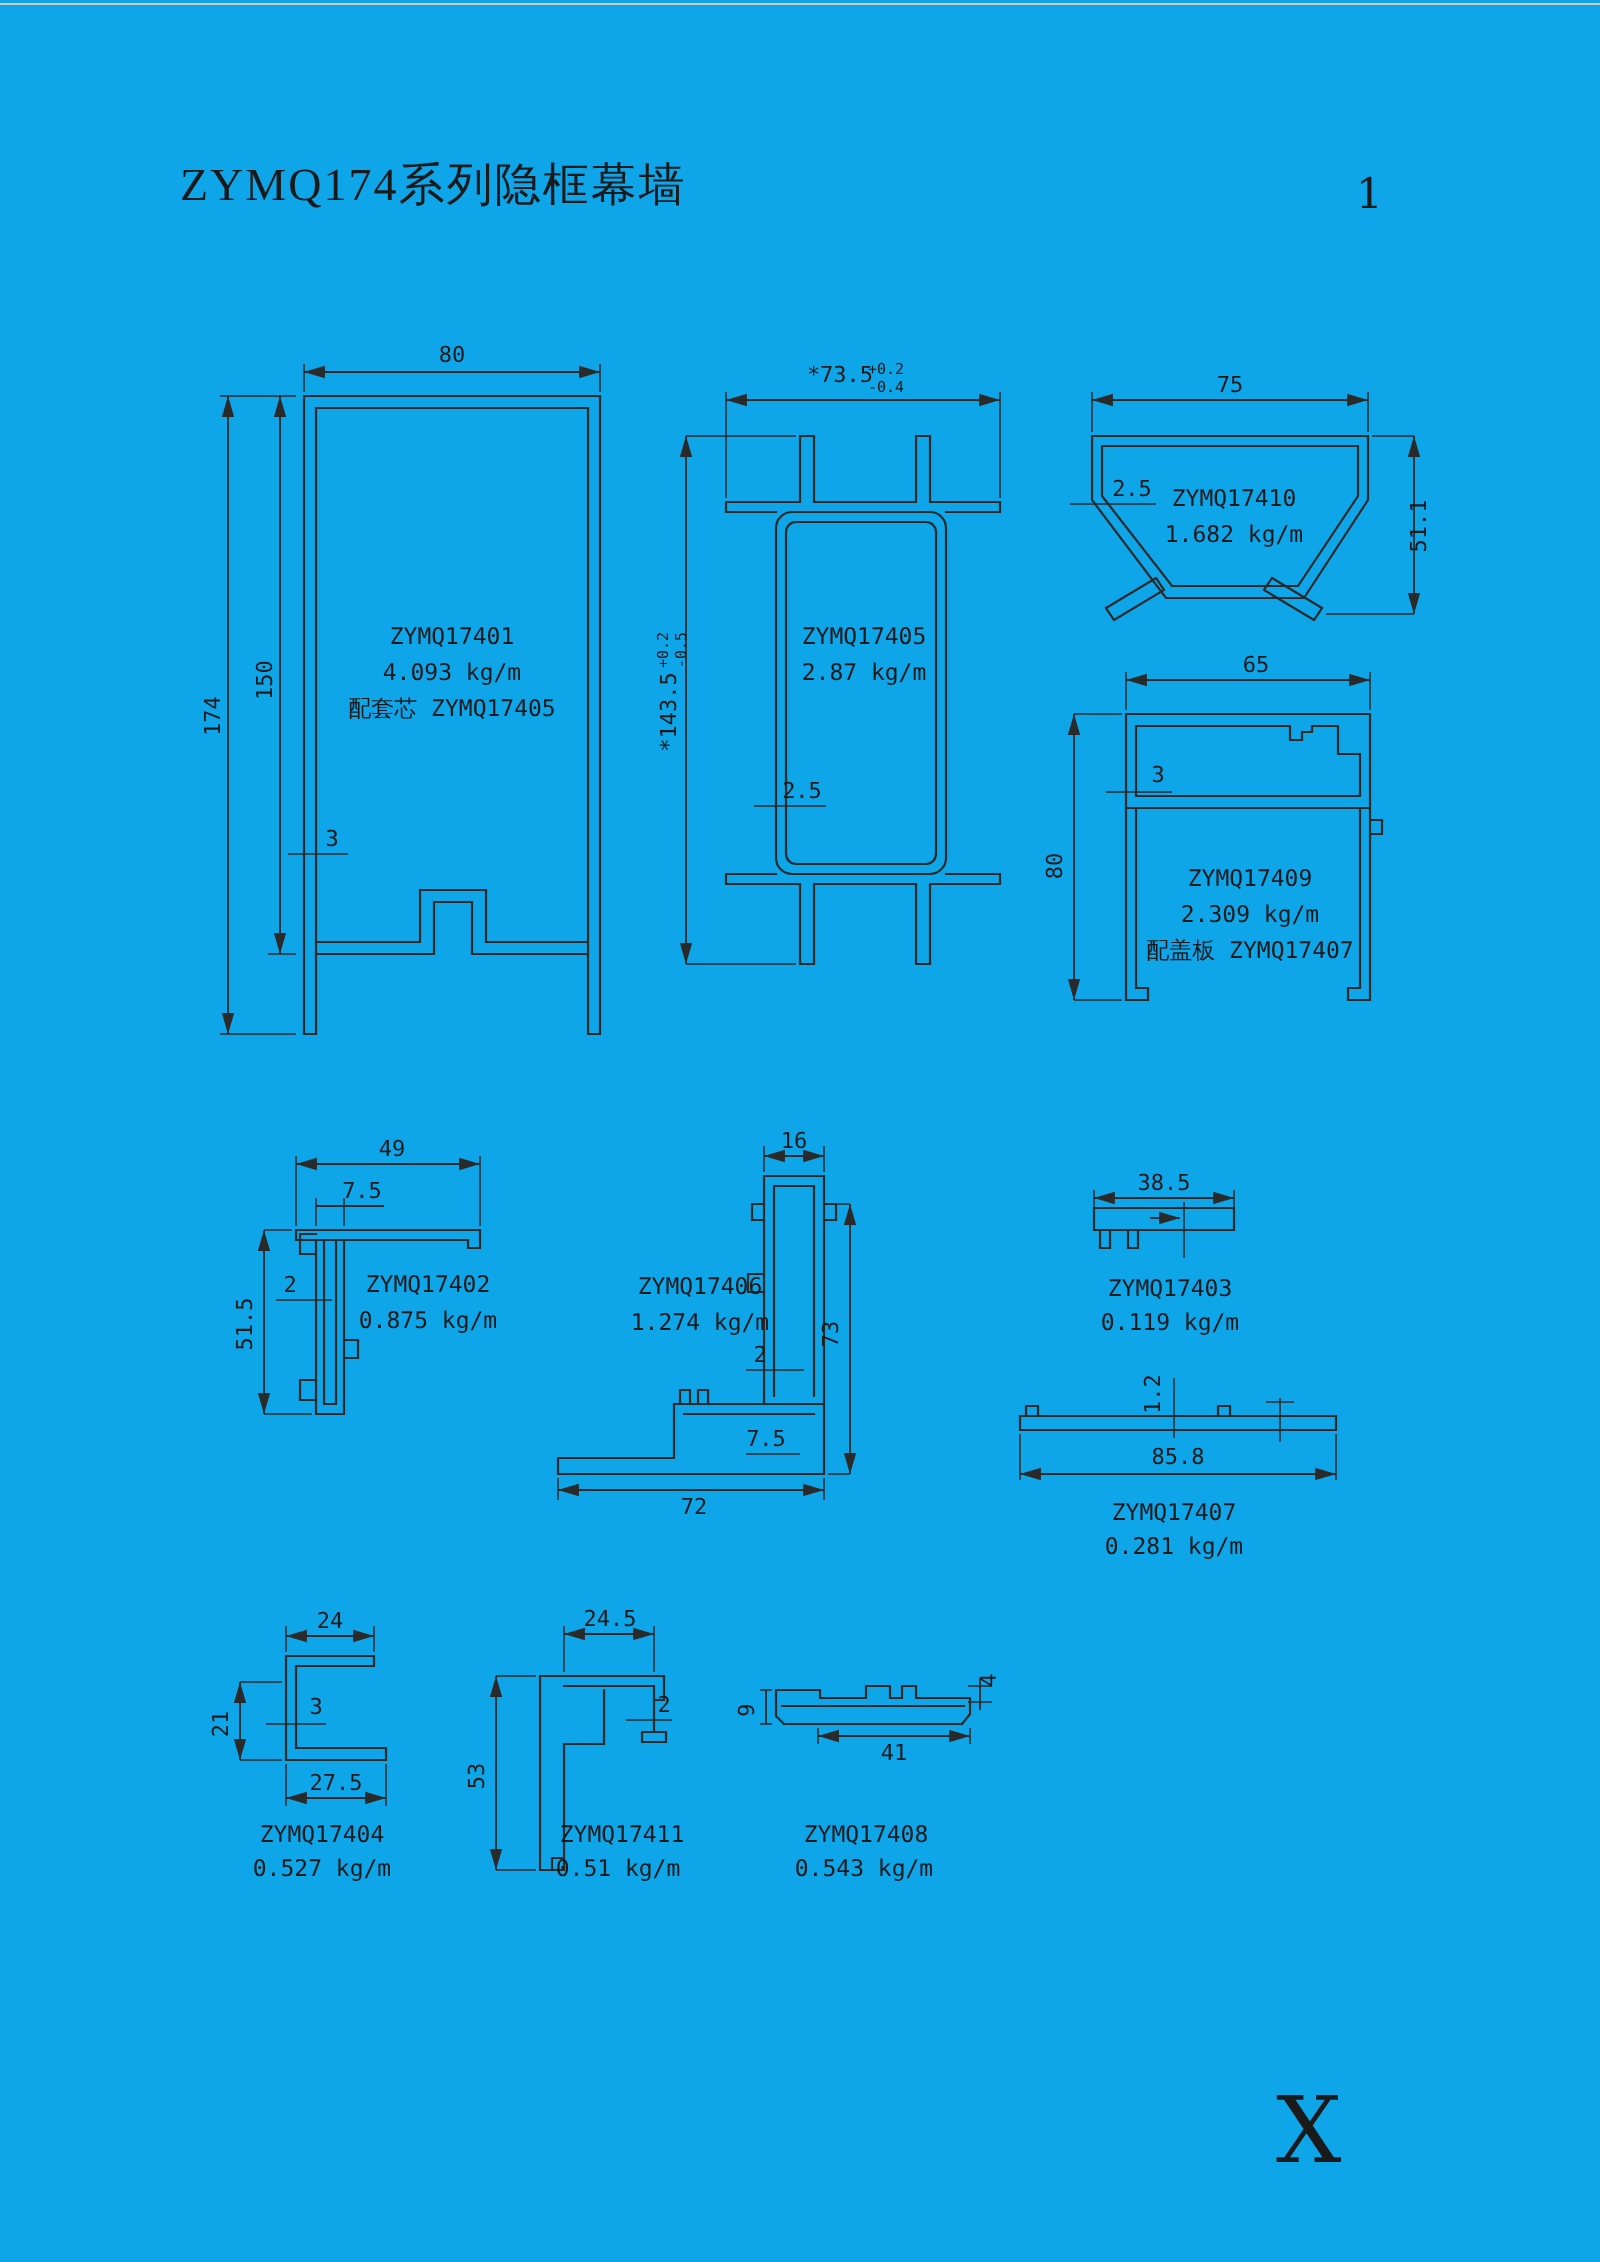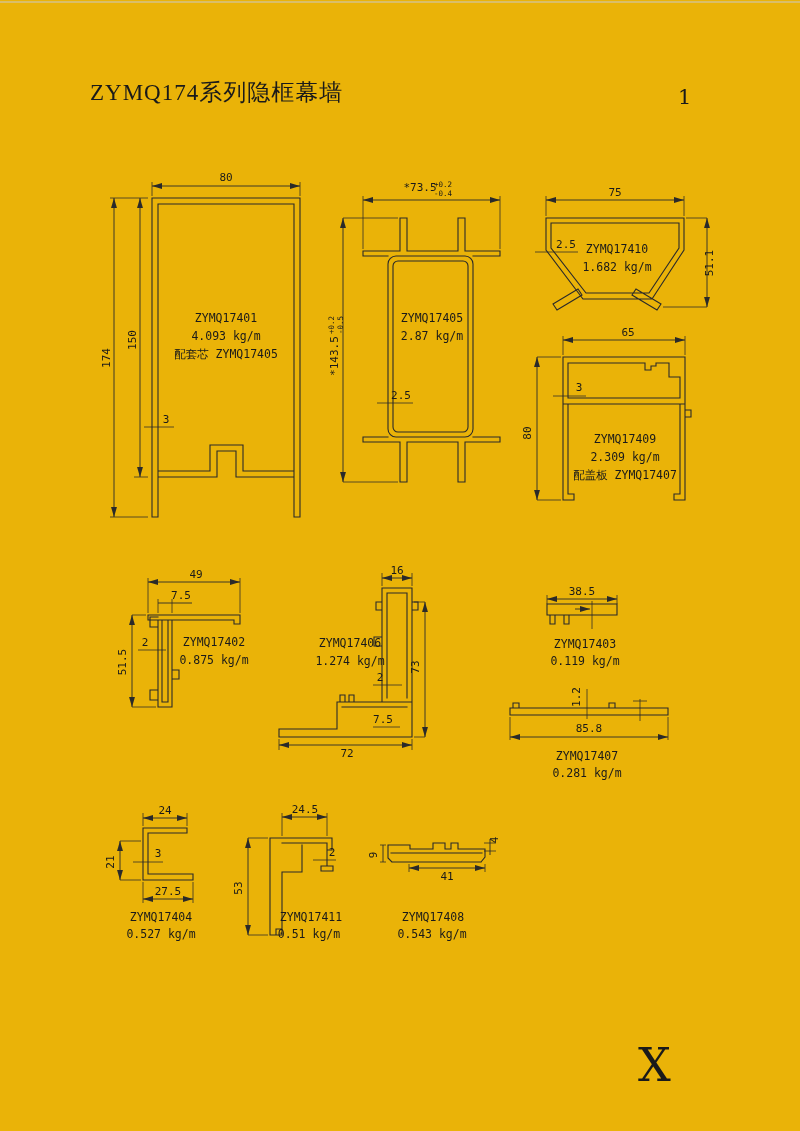--- a/index.html
+++ b/index.html
@@ -1,16 +1,16 @@
 <!DOCTYPE html>
 <html><head>
 <meta charset="utf-8">
 <style>
   html,body{margin:0;padding:0;background:#e8e8e8;}
-  .page{position:relative;width:800px;height:1131px;background:#eab308;margin:0 auto;overflow:hidden;
+  .page{position:relative;width:800px;height:1131px;background:#0ea5e9;margin:0 auto;overflow:hidden;
         font-family:"DejaVu Sans Mono", monospace;}
   svg{position:absolute;left:0;top:0;}
   .ol{stroke:#2a2a2a;fill:none;stroke-width:1.1;stroke-linejoin:miter;stroke-linecap:square;}
   .dim{stroke:#2a2a2a;fill:none;stroke-width:0.9;}
   .ext{stroke:#2a2a2a;fill:none;stroke-width:0.75;}
   .scan{stroke:#c9c9c9;stroke-width:1;}
   text{fill:#1a1a1a;}
   .dt{font:11px "DejaVu Sans Mono", monospace;}
   .tol{font:7.5px "DejaVu Sans Mono", monospace;}
   .lbl{font:11.5px "DejaVu Sans Mono", monospace;}

